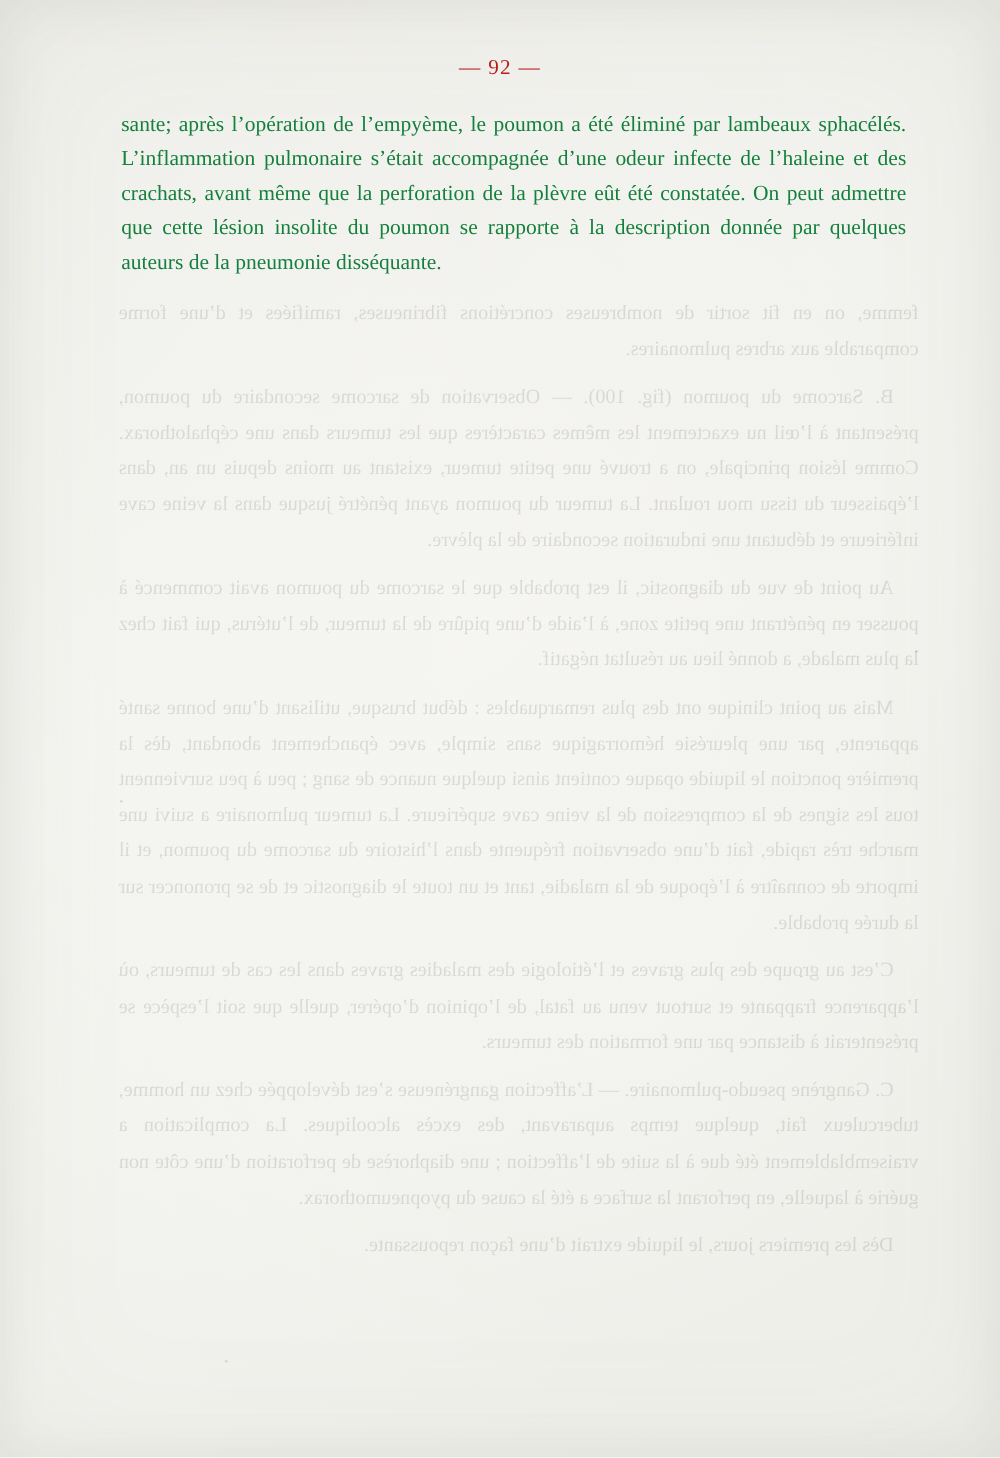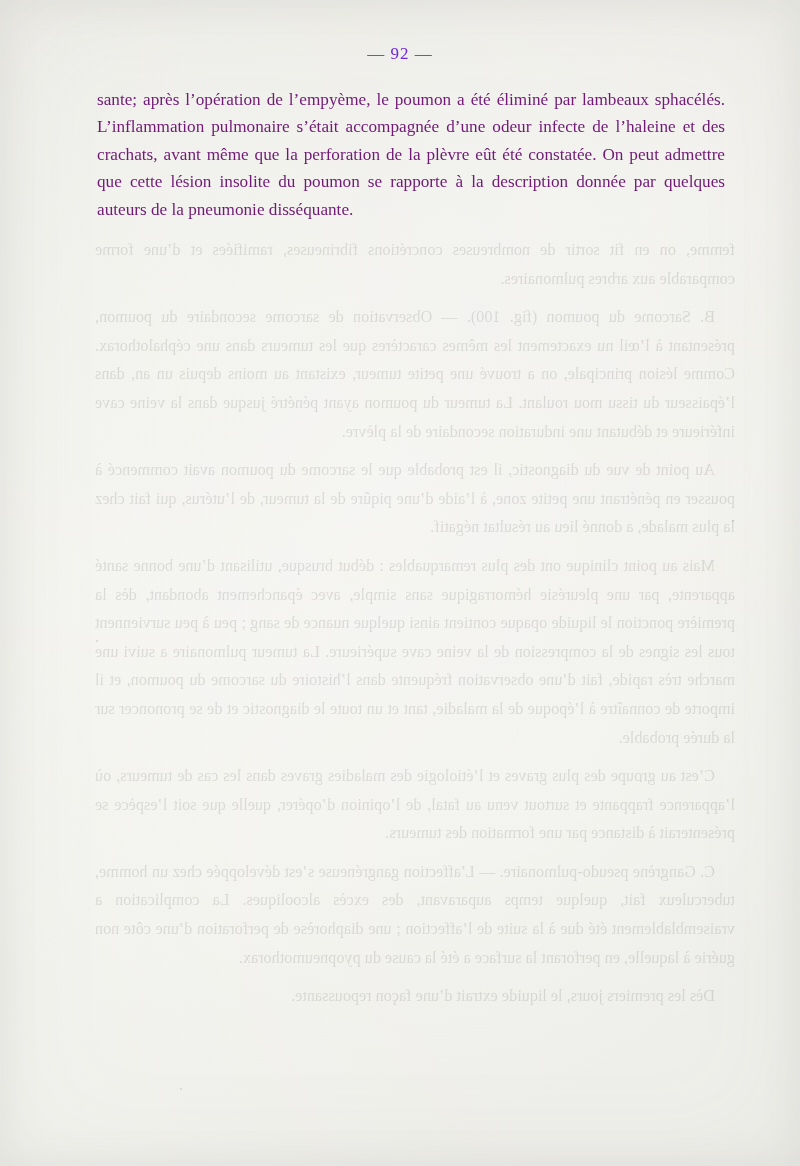--- a/index.html
+++ b/index.html
@@ -51,31 +51,31 @@
   }
 
   .folio {
     position: absolute;
     top: 44px;
     left: 0;
     width: 800px;
     text-align: center;
     font-size: 17px;
     letter-spacing: 1px;
-    color: #6d28d9;
+    color: #b91c1c;
   }
 
   .body-text {
     position: absolute;
     left: 97px;
     top: 86px;
     width: 628px;
     font-size: 17.2px;
     line-height: 27.4px;
-    color: #701a75;
+    color: #15803d;
     text-align: justify;
     text-justify: inter-word;
   }
   .body-text p {
     margin: 0;
   }
 
   
   .showthrough {
     position: absolute;

